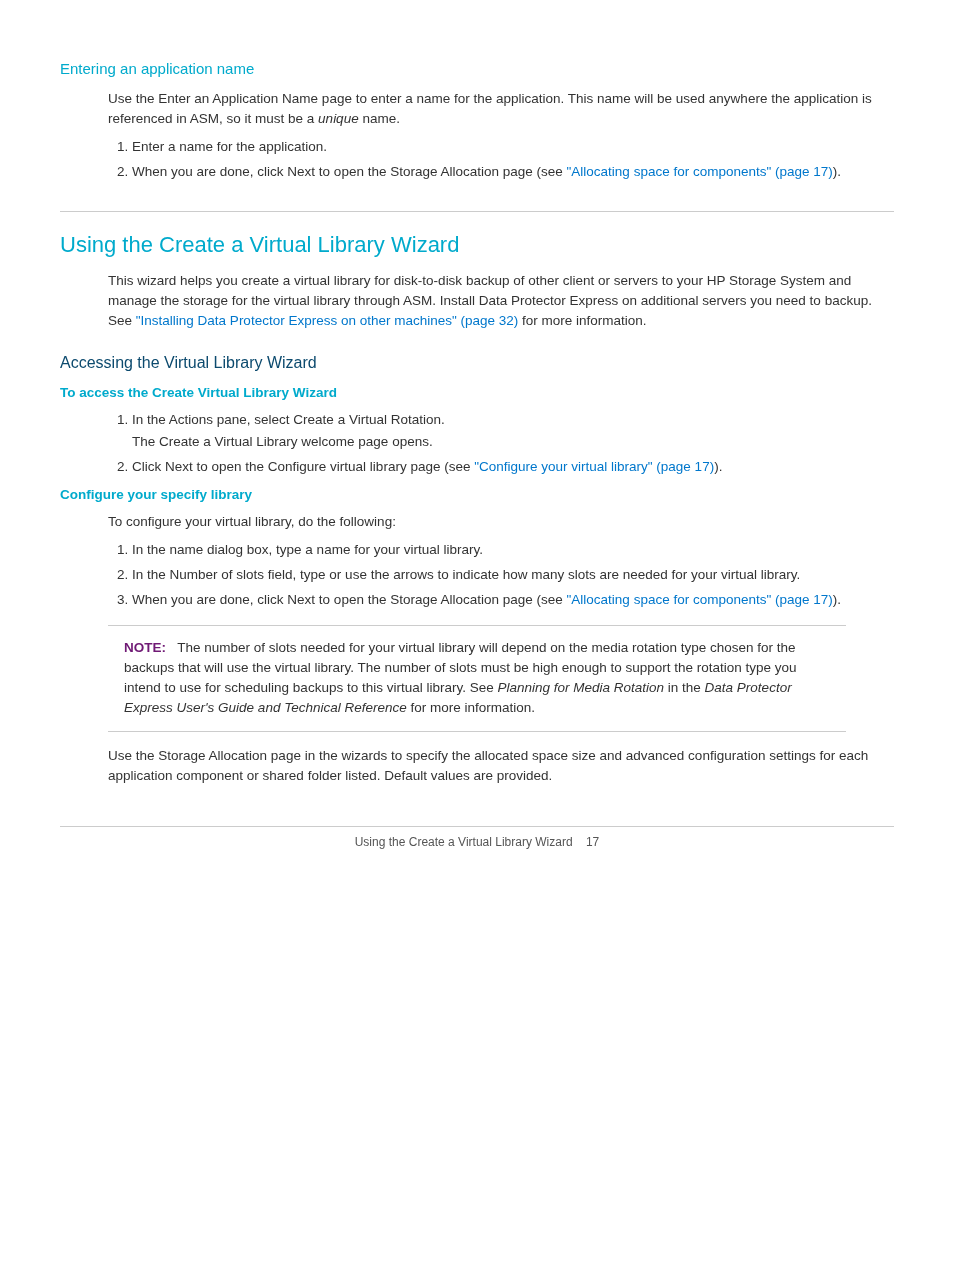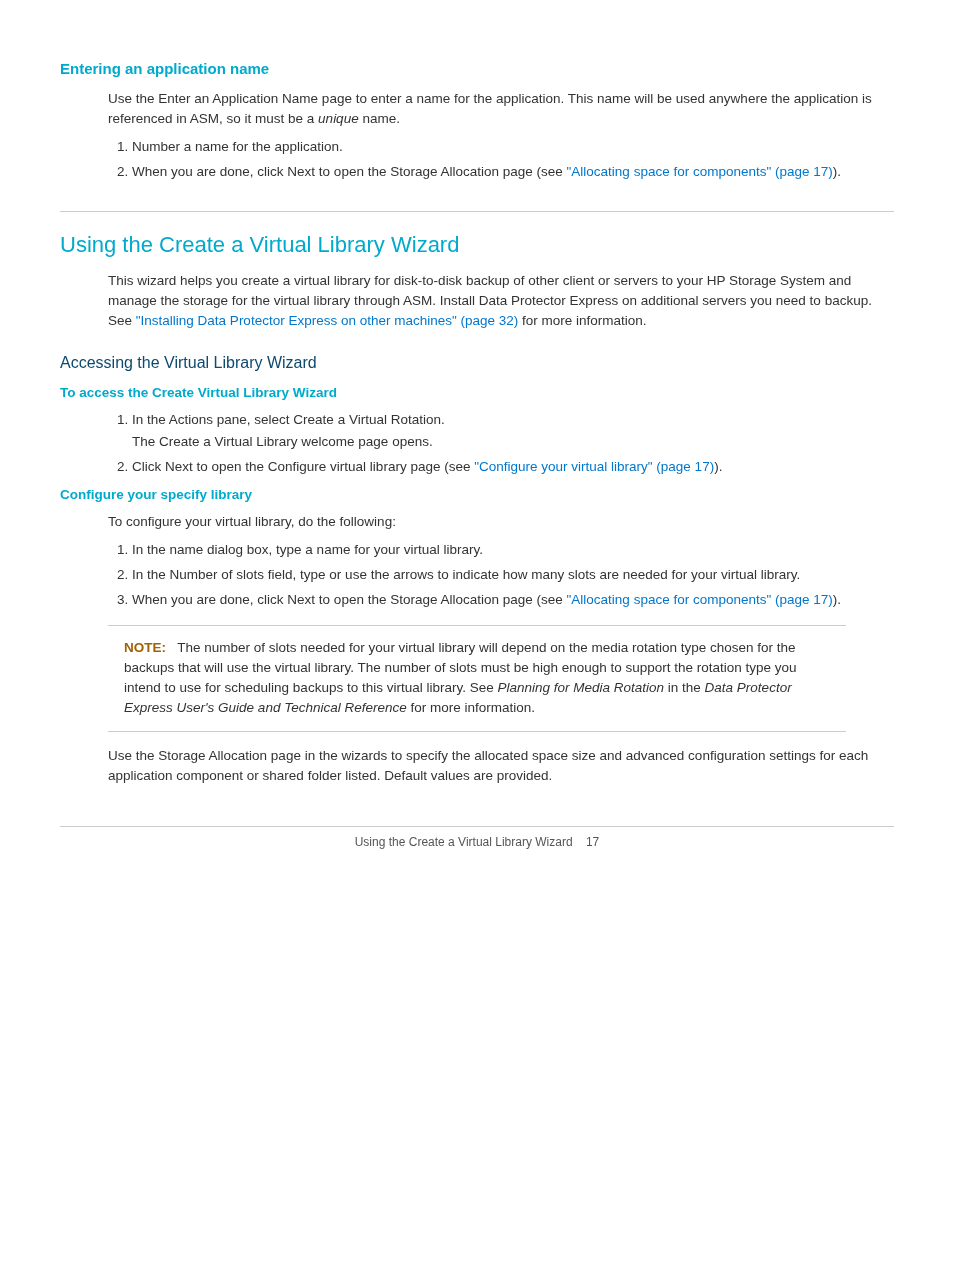--- a/index.html
+++ b/index.html
@@ -8,21 +8,21 @@
       font-family: Arial, Helvetica, sans-serif;
       font-size: 13.5px;
       color: #333333;
       line-height: 1.5;
       padding: 40px 60px 60px 60px;
       max-width: 954px;
     }
     .section-h3 {
       color: #00aacc;
       font-size: 15px;
-      font-weight: bold;
+      font-weight: normal;
       margin-bottom: 8px;
       margin-top: 18px;
     }
     .section-h2 {
       color: #00aacc;
       font-size: 22px;
       font-weight: normal;
       margin-top: 28px;
       margin-bottom: 10px;
       border-top: 1px solid #cccccc;
@@ -66,42 +66,42 @@
       margin-top: 8px;
     }
     .note-box {
       border-top: 1px solid #cccccc;
       border-bottom: 1px solid #cccccc;
       padding: 12px 16px;
       margin: 14px 48px;
     }
     .note-label {
       font-weight: bold;
-      color: #a16207;
+      color: #701a75;
     }
     .footer-line {
       border-top: 1px solid #cccccc;
       margin-top: 40px;
       padding-top: 6px;
       text-align: center;
       font-size: 12px;
       color: #555555;
     }
   </style>
 </head>
 <body>
 
 <div>
   <h3 class="section-h3">Entering an application name</h3>
   <p class="body-text">
     Use the Enter an Application Name page to enter a name for the application. This name will be used anywhere the application is referenced in ASM, so it must be a <em>unique</em> name.
   </p>
   <ol>
     <li>
-      <span>Number a name for the application.</span>
+      <span>Enter a name for the application.</span>
     </li>
     <li>
       When you are done, click <strong>Next</strong> to open the Storage Allocation page (see <a href="#" class="link">"Allocating space for components" (page 17)</a>).
     </li>
   </ol>
 </div>
 
 <div>
   <h2 class="section-h2">Using the Create a Virtual Library Wizard</h2>
   <p class="body-text">

